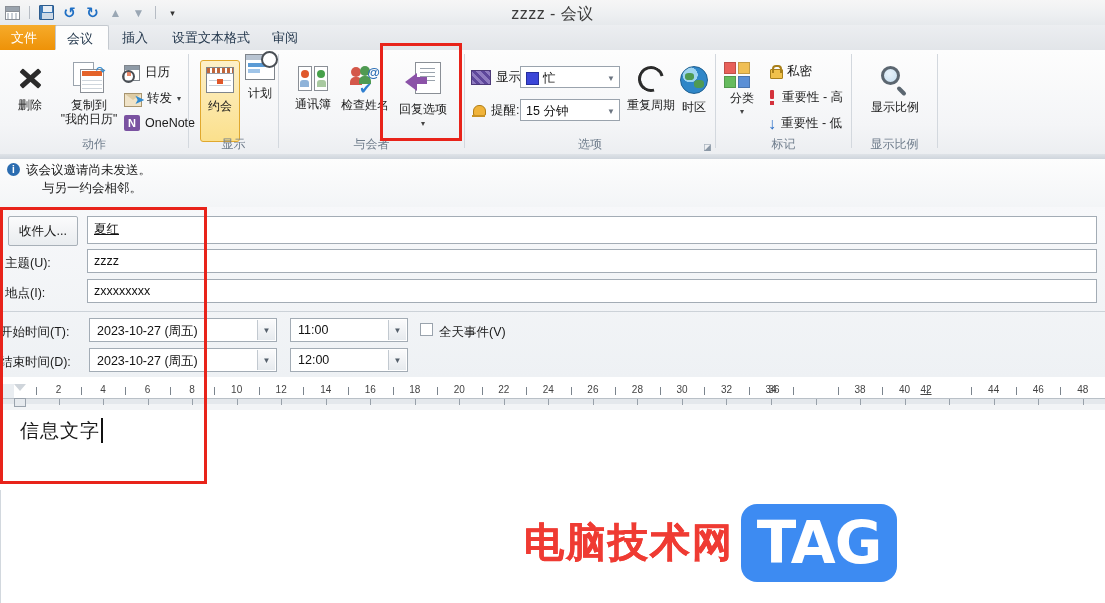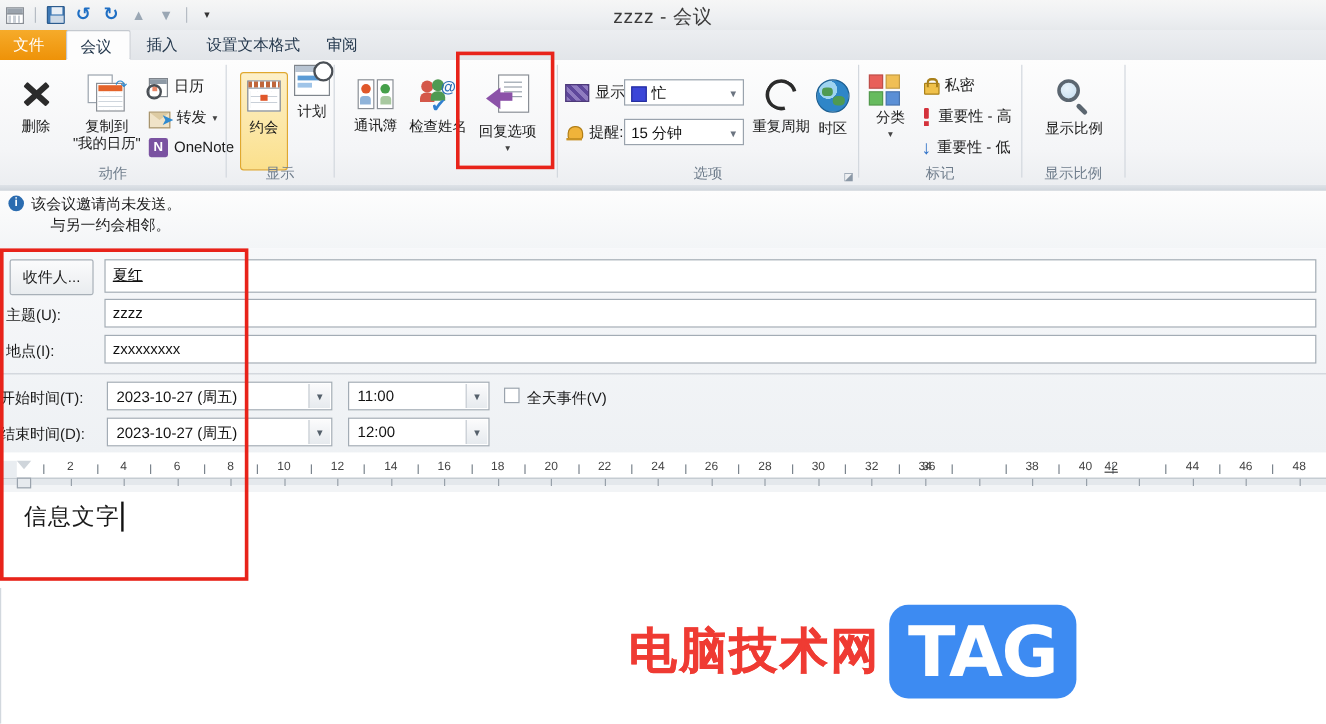--- a/index.html
+++ b/index.html
@@ -378,20 +378,21 @@
         </span>
         <span class="lbl">检查姓名</span>
       </div>
       <div class="bigbtn" style="left:113px;top:12px;width:62px;">
         <span class="ic ic-reply">
           <span class="doc"></span><span class="ar2"></span><span class="ar"></span>
         </span>
         <span class="lbl">回复选项</span>
         <span class="lbl" style="font-size:8px;color:#444;margin-top:1px;">▾</span>
       </div>
+      <div class="gname">与会者</div>
     </div>
     <div class="gdiv" style="left:464px;"></div>
 
     <div class="grp" style="left:465px;width:250px;">
       <div class="smallrow" style="left:6px;top:19px;">
         <span class="ic ic-showas"></span>
         <span>显示为:</span>
       </div>
       <div class="dropdown" style="left:55px;top:16px;width:100px;">
         <span class="v">

